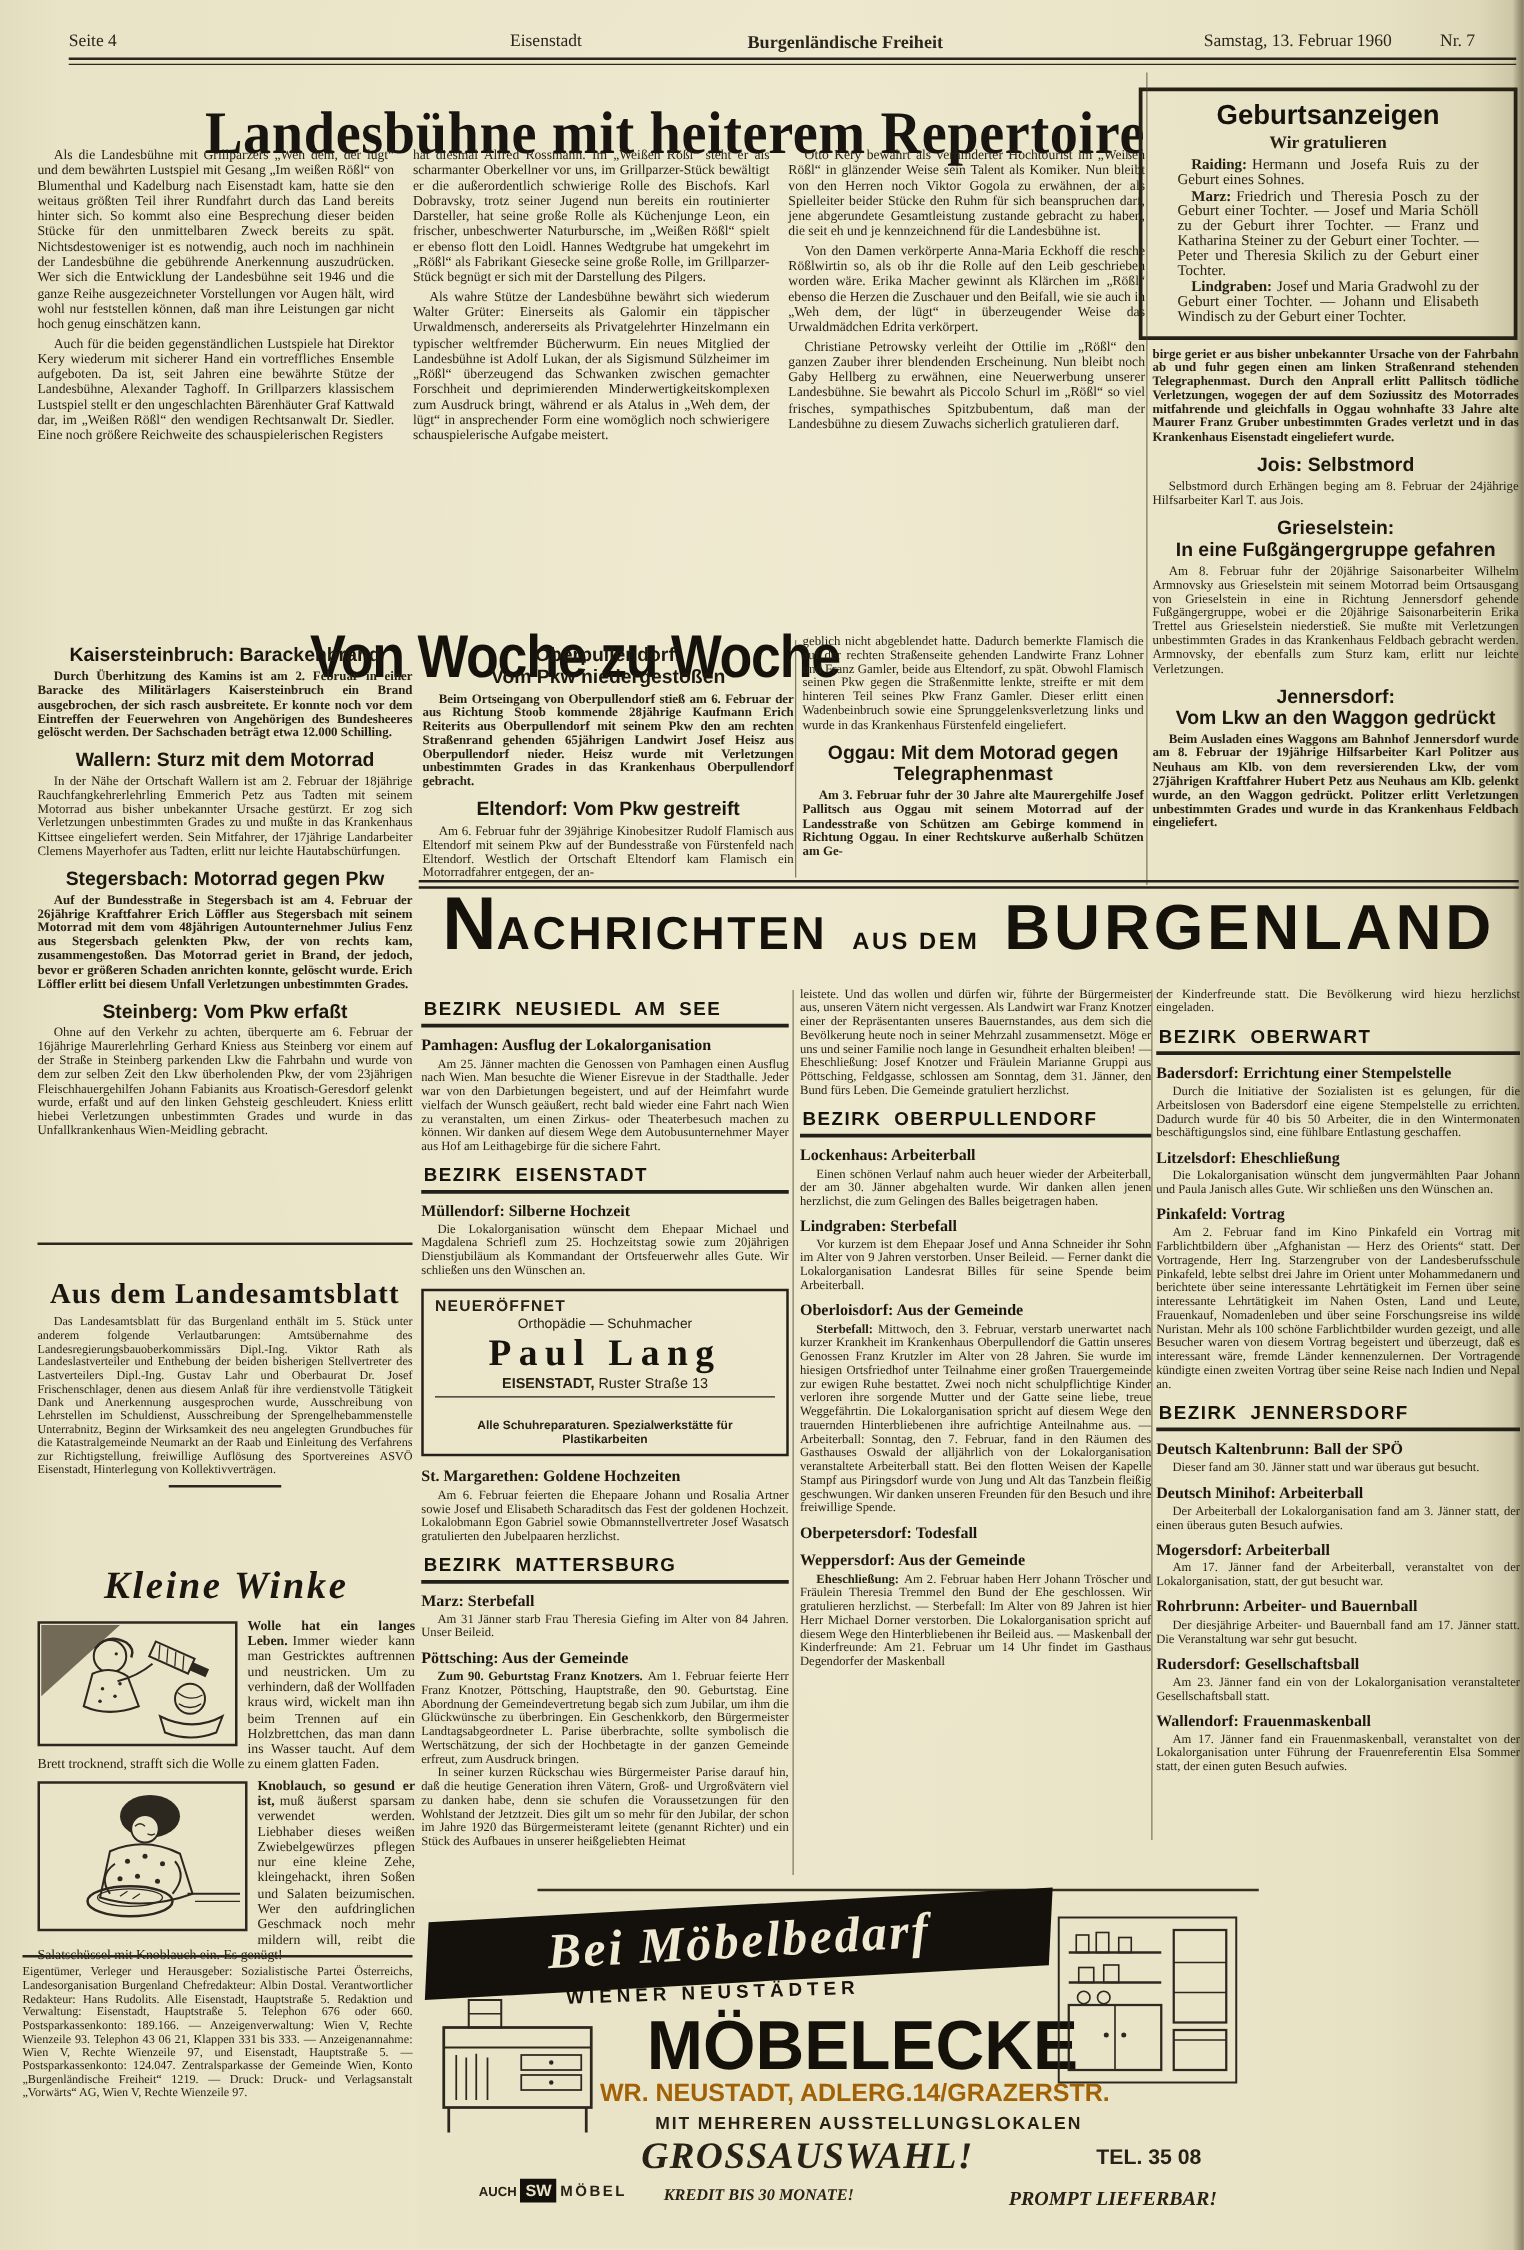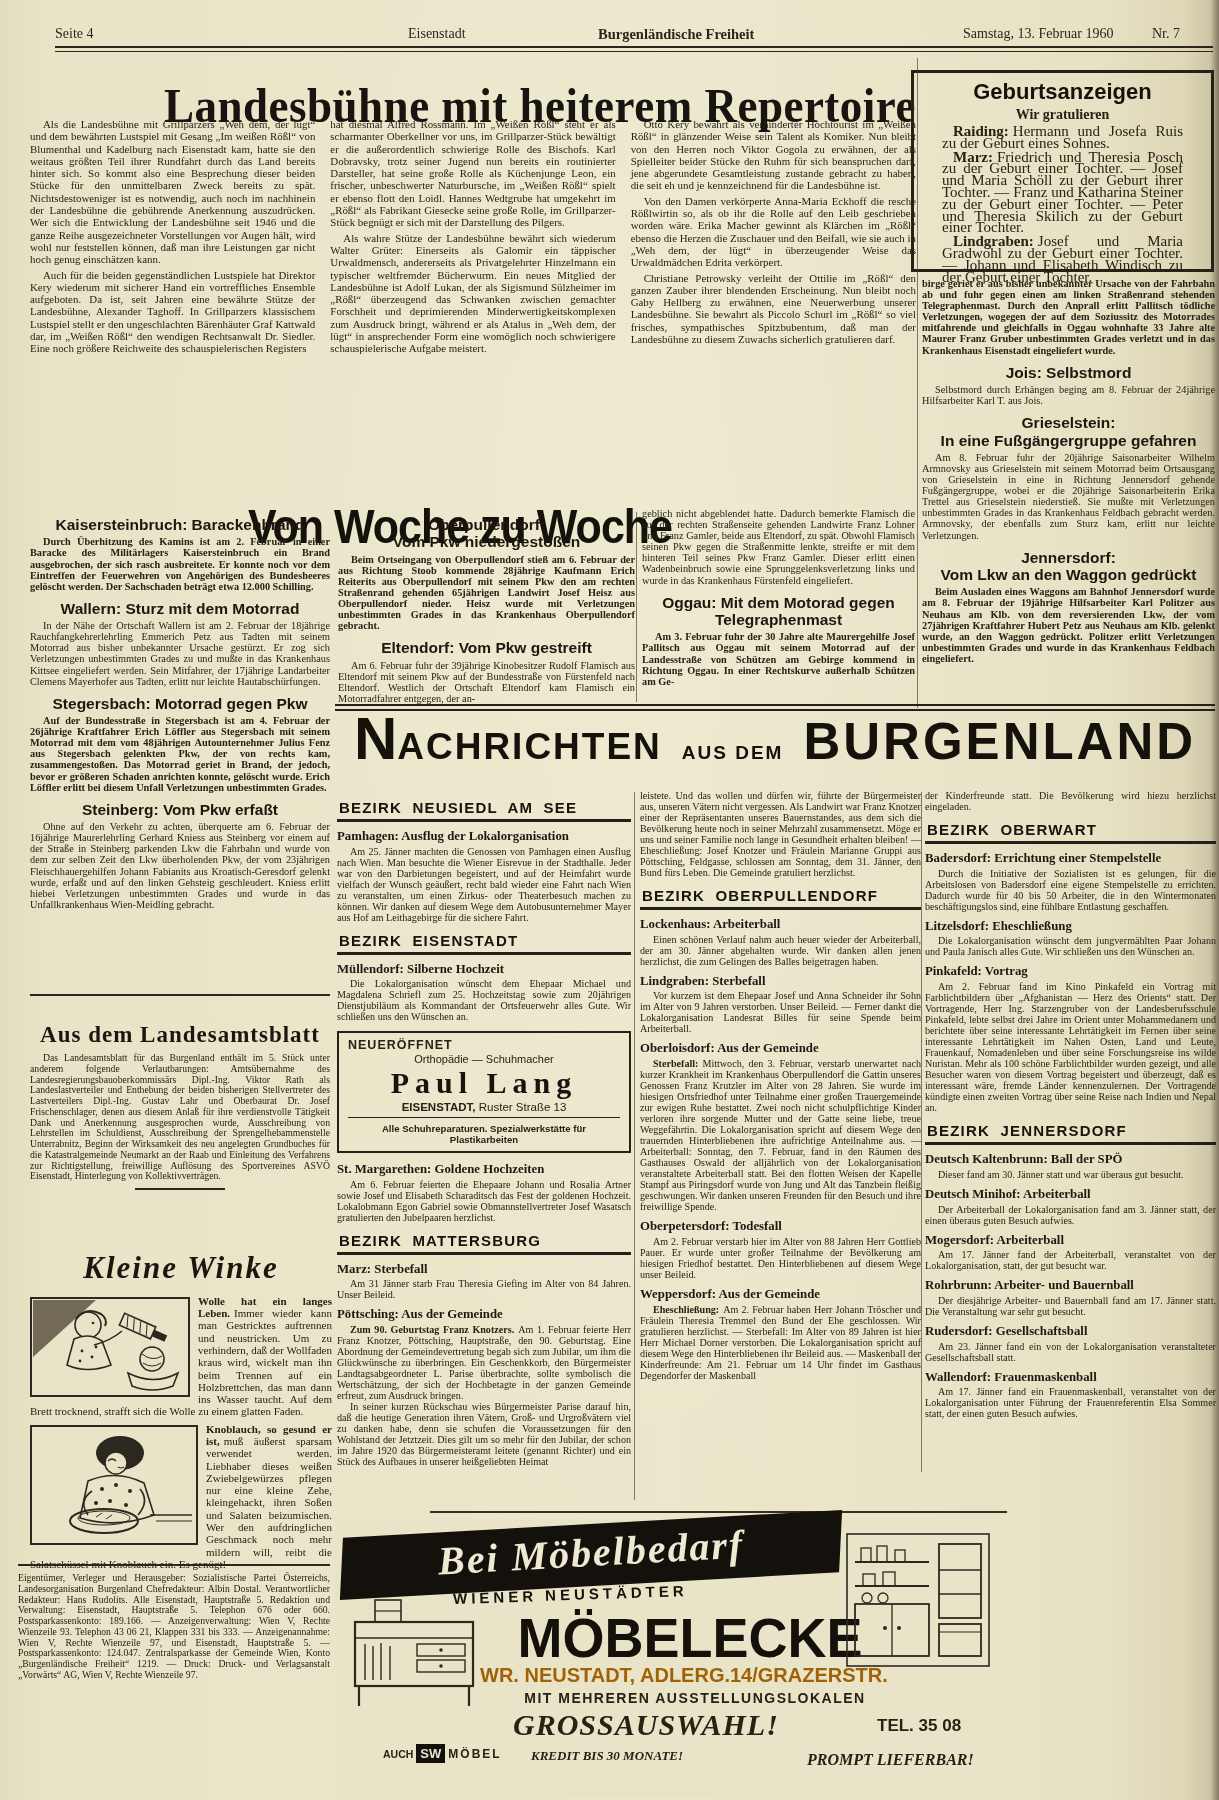--- a/index.html
+++ b/index.html
@@ -25,21 +25,21 @@
     font-weight:bold;font-size:45px;color:#181410;transform:scaleY(1.07);letter-spacing:.5px;}
   .lead-cols{position:absolute;left:30px;top:118px;width:886px;display:flex;gap:15px;}
   .lead-cols .col{width:286px;}
   .lead-cols p{font-size:10.9px;line-height:12.3px;text-align:justify;margin-bottom:3px;}
   
   .birth{position:absolute;left:911px;top:70px;width:303px;height:202px;box-sizing:border-box;
     border:3px solid #252115;padding:6px 28px;}
   .birth-title{font-family:"Liberation Sans",sans-serif;font-weight:bold;font-size:22px;
     text-align:center;color:#15120c;}
   .birth-sub{font-weight:bold;font-size:14px;text-align:center;margin:2px 0 3px;}
-  .birth p{font-size:15px;line-height:11.8px;text-align:justify;text-indent:11px;margin-bottom:2px;}
+  .birth p{font-size:12px;line-height:11.8px;text-align:justify;text-indent:11px;margin-bottom:2px;}
   
   .week-title{position:absolute;left:150px;top:466px;width:620px;text-align:center;
     font-family:"Liberation Sans",sans-serif;font-weight:bold;font-size:43px;
     transform:scaleY(1.12);letter-spacing:-1px;color:#15120c;}
   .wcol{position:absolute;}
   .w-left{left:30px;top:508px;width:300px;}
   .w-mid{left:338px;top:508px;width:297px;}
   .w-right{left:642px;top:508px;width:273px;}
   .w-far{left:922px;top:278px;width:293px;}
   .sh{font-family:"Liberation Sans",sans-serif;font-weight:bold;text-align:center;
@@ -80,21 +80,21 @@
     letter-spacing:1.2px;word-spacing:5px;color:#17140d;border-bottom:3.2px solid #23201a;
     padding:0 0 3px 2px;margin:9px 0 6px;}
   .nt{font-weight:bold;text-align:left;font-size:12.8px;line-height:1.15;margin:7px 0 2px;color:#1d1912;}
   .nb{font-size:10.1px;line-height:11px;}
   
   .lang{border:2.5px solid #25211a;padding:5px 9px 6px;margin:9px 0;}
   .lang .neu{font-family:"Liberation Sans",sans-serif;font-weight:bold;font-size:12.5px;letter-spacing:1px;}
   .lang .sub{font-family:"Liberation Sans",sans-serif;font-size:11px;text-align:center;margin-top:1px;}
   .lang .nm{font-weight:bold;font-size:30px;letter-spacing:6px;text-align:center;line-height:1.05;margin:2px 0;color:#17140d;}
   .lang .ct{font-family:"Liberation Sans",sans-serif;font-size:11.5px;text-align:center;}
-  .lang .bt{border-top:1.5px solid #25211a;margin-top:4px;padding-top:5px;
+  .lang .bt{border-top:1.5px solid #25211a;margin-top:4px;padding-top:17px;
     font-family:"Liberation Sans",sans-serif;font-weight:bold;font-size:9.6px;text-align:center;}
   
   .ad-toprule{position:absolute;left:430px;top:1511px;width:577px;height:1.5px;background:#35301f;}
   .moebel{position:absolute;left:335px;top:1520px;width:672px;height:278px;background:#e9e4c7;}
   .banner{position:absolute;left:6px;top:4px;width:500px;height:62px;background:#14110c;
     transform:rotate(-3.2deg) skewX(-6deg);}
   .banner .script{display:block;transform:skewX(6deg);text-align:center;line-height:58px;
     font-style:italic;font-weight:bold;font-size:40px;color:#efe9d2;letter-spacing:2px;}
   .wiener{position:absolute;left:118px;top:66px;font-family:"Liberation Sans",sans-serif;
     font-weight:bold;font-size:15px;letter-spacing:4px;transform:rotate(-2deg);color:#16120c;}
@@ -334,21 +334,20 @@
     <div>
       <h4 class="nt">Lindgraben: Sterbefall</h4>
       <p class="jp ind nb">Vor kurzem ist dem Ehepaar Josef und Anna Schneider ihr Sohn im Alter von 9 Jahren verstorben. Unser Beileid. — Ferner dankt die Lokalorganisation Landesrat Billes für seine Spende beim Arbeiterball.</p>
     </div>
     <div>
       <h4 class="nt">Oberloisdorf: Aus der Gemeinde</h4>
       <p class="jp ind nb"><b class="lb">Sterbefall:</b><span>Mittwoch, den 3. Februar, verstarb unerwartet nach kurzer Krankheit im Krankenhaus Oberpullendorf die Gattin unseres Genossen Franz Krutzler im Alter von 28 Jahren. Sie wurde im hiesigen Ortsfriedhof unter Teilnahme einer großen Trauergemeinde zur ewigen Ruhe bestattet. Zwei noch nicht schulpflichtige Kinder verloren ihre sorgende Mutter und der Gatte seine liebe, treue Weggefährtin. Die Lokalorganisation spricht auf diesem Wege den trauernden Hinterbliebenen ihre aufrichtige Anteilnahme aus. — Arbeiterball: Sonntag, den 7. Februar, fand in den Räumen des Gasthauses Oswald der alljährlich von der Lokalorganisation veranstaltete Arbeiterball statt. Bei den flotten Weisen der Kapelle Stampf aus Piringsdorf wurde von Jung und Alt das Tanzbein fleißig geschwungen. Wir danken unseren Freunden für den Besuch und ihre freiwillige Spende.</span></p>
     </div>
     <div>
       <h4 class="nt">Oberpetersdorf: Todesfall</h4>
-      <p class="jp ind nb">Am 2. Februar verstarb hier im Alter von 88 Jahren Herr Gottlieb Pauer. Er wurde unter großer Teilnahme der Bevölkerung am hiesigen Friedhof bestattet. Den Hinterbliebenen auf diesem Wege unser Beileid.</p>
     </div>
     <div>
       <h4 class="nt">Weppersdorf: Aus der Gemeinde</h4>
       <p class="jp ind nb"><b class="lb">Eheschließung:</b><span>Am 2. Februar haben Herr Johann Tröscher und Fräulein Theresia Tremmel den Bund der Ehe geschlossen. Wir gratulieren herzlichst. — Sterbefall: Im Alter von 89 Jahren ist hier Herr Michael Dorner verstorben. Die Lokalorganisation spricht auf diesem Wege den Hinterbliebenen ihr Beileid aus. — Maskenball der Kinderfreunde: Am 21. Februar um 14 Uhr findet im Gasthaus Degendorfer der Maskenball</span></p>
     </div>
   </div>
 
   <div class="ncol n-c">
     <p class="jp nb">der Kinderfreunde statt. Die Bevölkerung wird hiezu herzlichst eingeladen.</p>
     <div class="bez">BEZIRK OBERWART</div>

